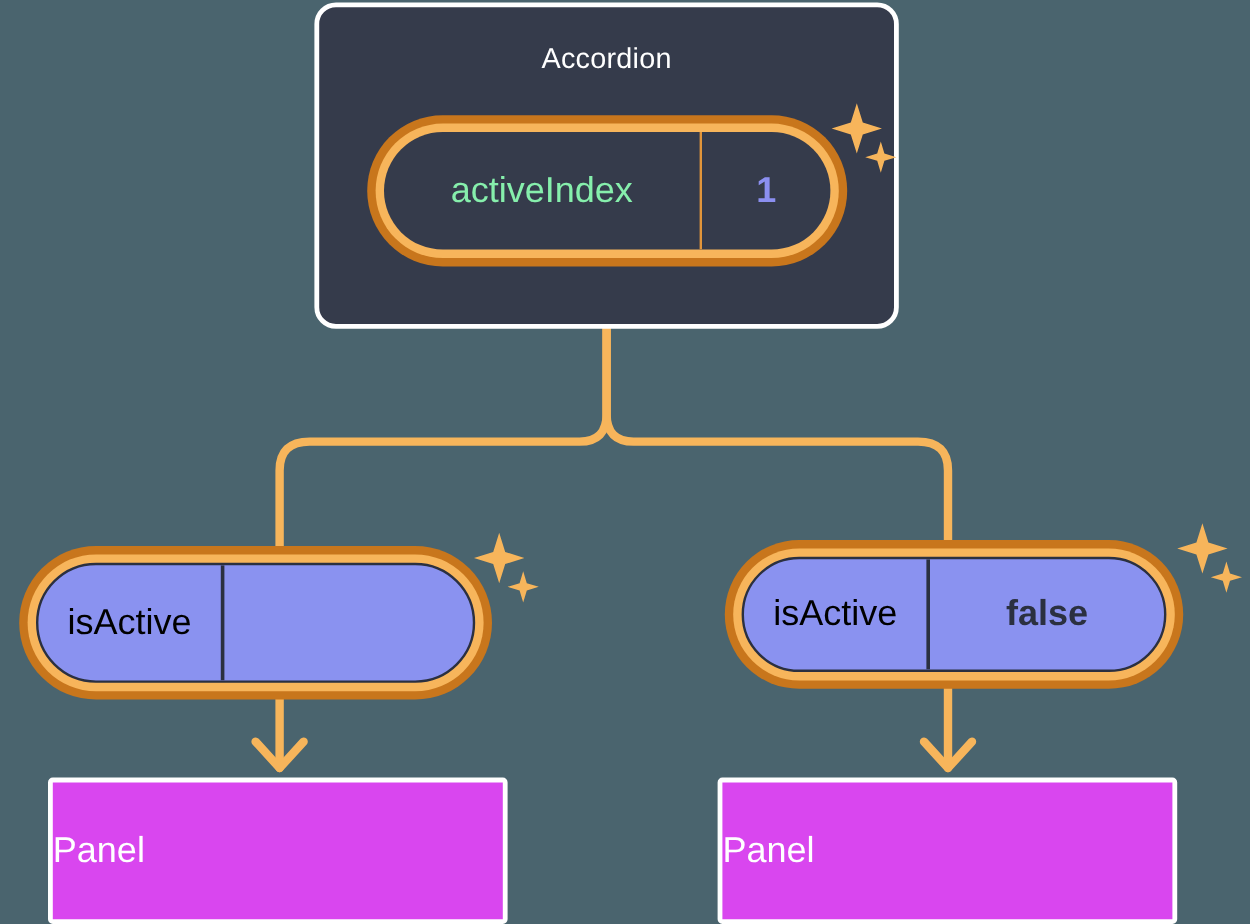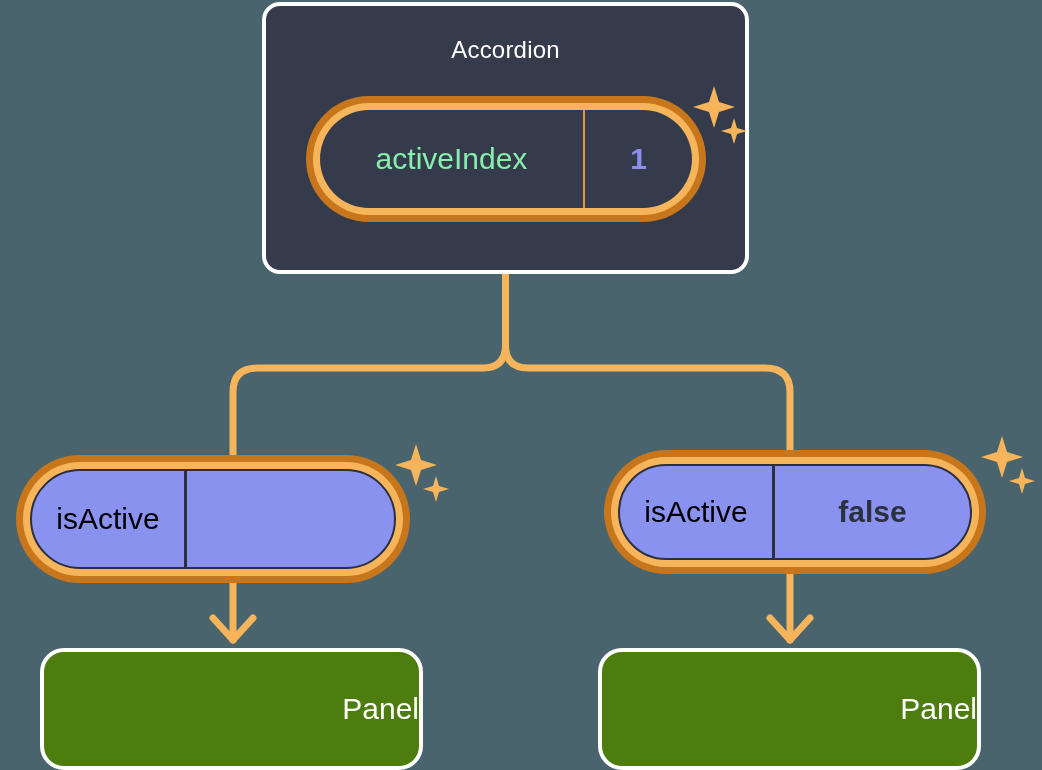--- a/index.html
+++ b/index.html
@@ -47,27 +47,27 @@
     text-align: center;
     color: #ffffff;
     font-size: 24px;
     font-weight: 400;
     letter-spacing: 0.2px;
   }
 
   
   .panel-box {
     position: absolute;
-    background: #4d7c0f;
+    background: #d946ef;
     border: 4px solid #ffffff;
-    border-radius: 24px;
+    border-radius: 4px;
     box-sizing: border-box;
     display: flex;
     align-items: center;
-    justify-content: flex-end;
+    justify-content: flex-start;
   }
   .panel-label {
     color: #ffffff;
     font-size: 30px;
     font-weight: 400;
   }
   #panel-left  { left: 40px;  top: 648px; width: 383px; height: 122px; }
   #panel-right { left: 598px; top: 648px; width: 383px; height: 122px; }
 
   

